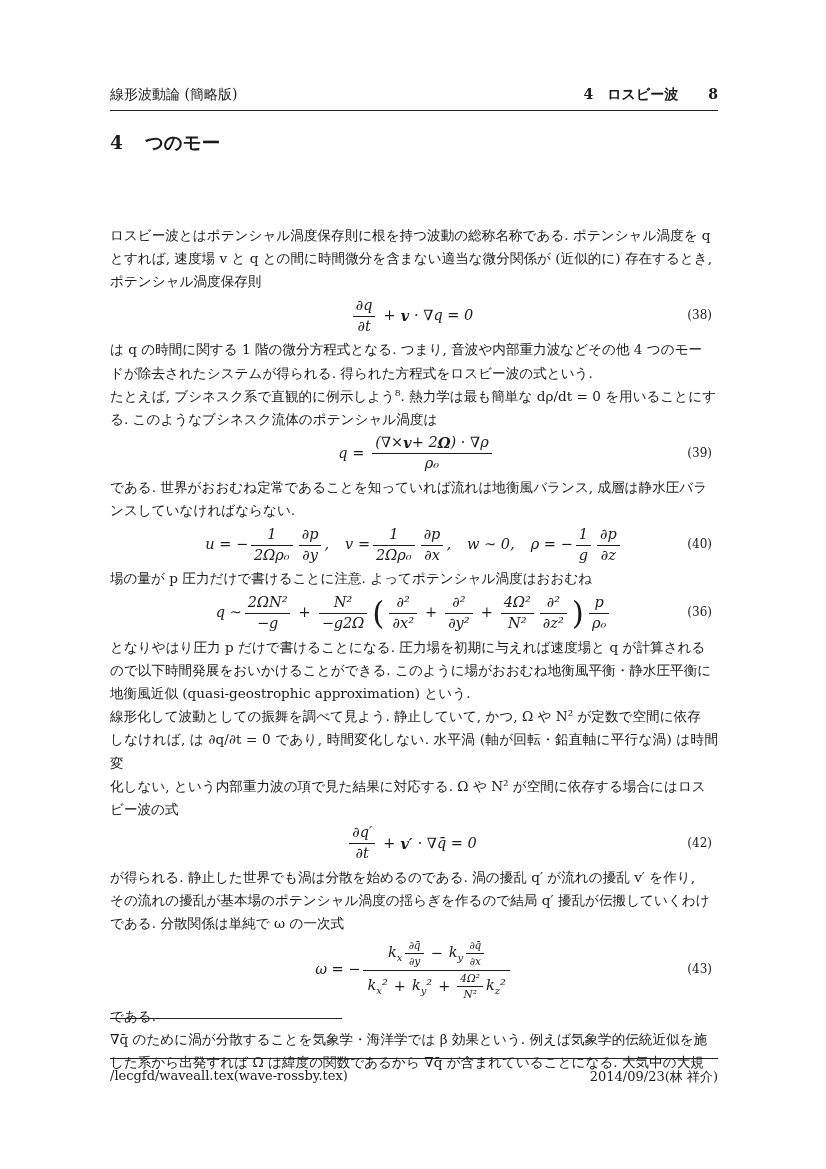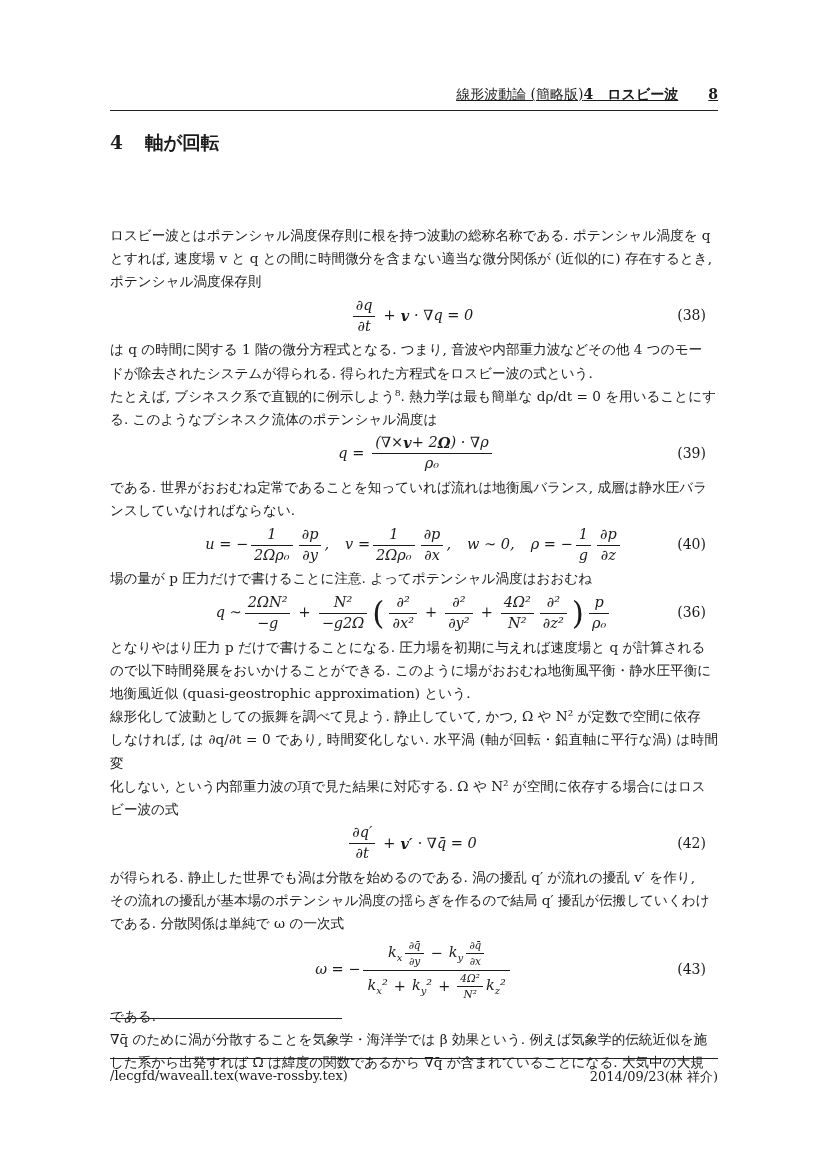--- a/index.html
+++ b/index.html
@@ -1,35 +1,35 @@
 <!DOCTYPE html>
 <html lang="ja"><head>
 <meta charset="utf-8">
 <style>
   html,body{margin:0;padding:0;background:#ffffff;}
   .page{position:relative;width:826px;height:1169px;background:#ffffff;overflow:hidden;
         color:#1b1b1b;font-family:"DejaVu Serif","Liberation Serif",serif;}
   
   .header{position:absolute;left:110px;top:86px;width:608px;display:flex;
-          justify-content:flex-end;align-items:baseline;font-size:14px;
-          padding-bottom:6px;border-bottom:1.4px solid #222;text-decoration:underline;}
+          justify-content:space-between;align-items:baseline;font-size:14px;
+          padding-bottom:6px;border-bottom:1.4px solid #222;}
   .header-right{font-weight:bold;display:flex;}
   .header-right .hsec{margin-right:30px;}
   
   .section-heading{position:absolute;left:110px;top:130px;font-size:18.5px;font-weight:bold;}
   .section-heading .snum{margin-right:22px;}
   
   .content{position:absolute;left:110px;top:184px;width:608px;
            font-size:13.6px;line-height:23.2px;text-align:justify;margin-top:40px;}
   .bodyline{min-height:23.2px;}
   
   .eqrow{display:flex;align-items:center;justify-content:center;position:relative;
          margin:4px 0;font-size:14.5px;font-style:italic;line-height:1.1;}
-  .eqtag{position:absolute;right:12px;top:50%;transform:translateY(-50%);
-         font-style:normal;font-size:14px;}
+  .eqtag{position:absolute;right:6px;top:50%;transform:translateY(-50%);
+         font-style:normal;font-size:12px;}
   .frac{display:inline-flex;flex-direction:column;align-items:stretch;
         vertical-align:middle;margin:0 3px;}
   .fn{display:flex;align-items:center;justify-content:center;
       padding:0 3px 2px;border-bottom:1.2px solid currentColor;text-align:center;}
   .fd{display:flex;align-items:center;justify-content:center;
       padding:2px 3px 0;text-align:center;}
   .sfrac{font-size:10.5px;margin:0 2px;}
   .op{margin:0 5px;}
   .bv{font-weight:bold;}
   .bigp{font-style:normal;font-size:215%;font-weight:200;line-height:0;padding:0 2px;}
@@ -53,21 +53,21 @@
 
   <div class="header">
     <span>線形波動論 (簡略版)</span>
     <span class="header-right">
       <span class="hsec">4　ロスビー波</span>
       <span>8</span>
     </span>
   </div>
 
   <div class="section-heading">
-    <span class="snum">4</span><span>軸が回転</span>
+    <span class="snum">4</span><span>つのモー</span>
   </div>
 
   <div class="content">
 
     <div>
         <div class="bodyline">ロスビー波とはポテンシャル渦度保存則に根を持つ波動の総称名称である. ポテンシャル渦度を q</div>
         <div class="bodyline">とすれば, 速度場 v と q との間に時間微分を含まない適当な微分関係が (近似的に) 存在するとき,</div>
         <div class="bodyline">ポテンシャル渦度保存則</div>
       </div>
 

